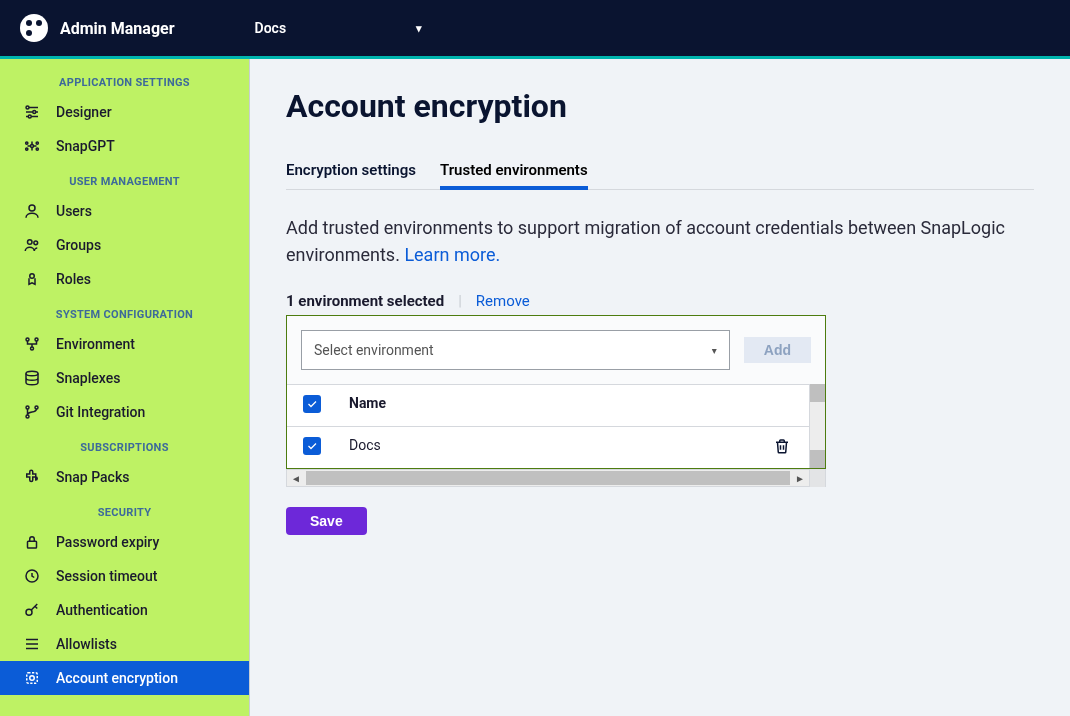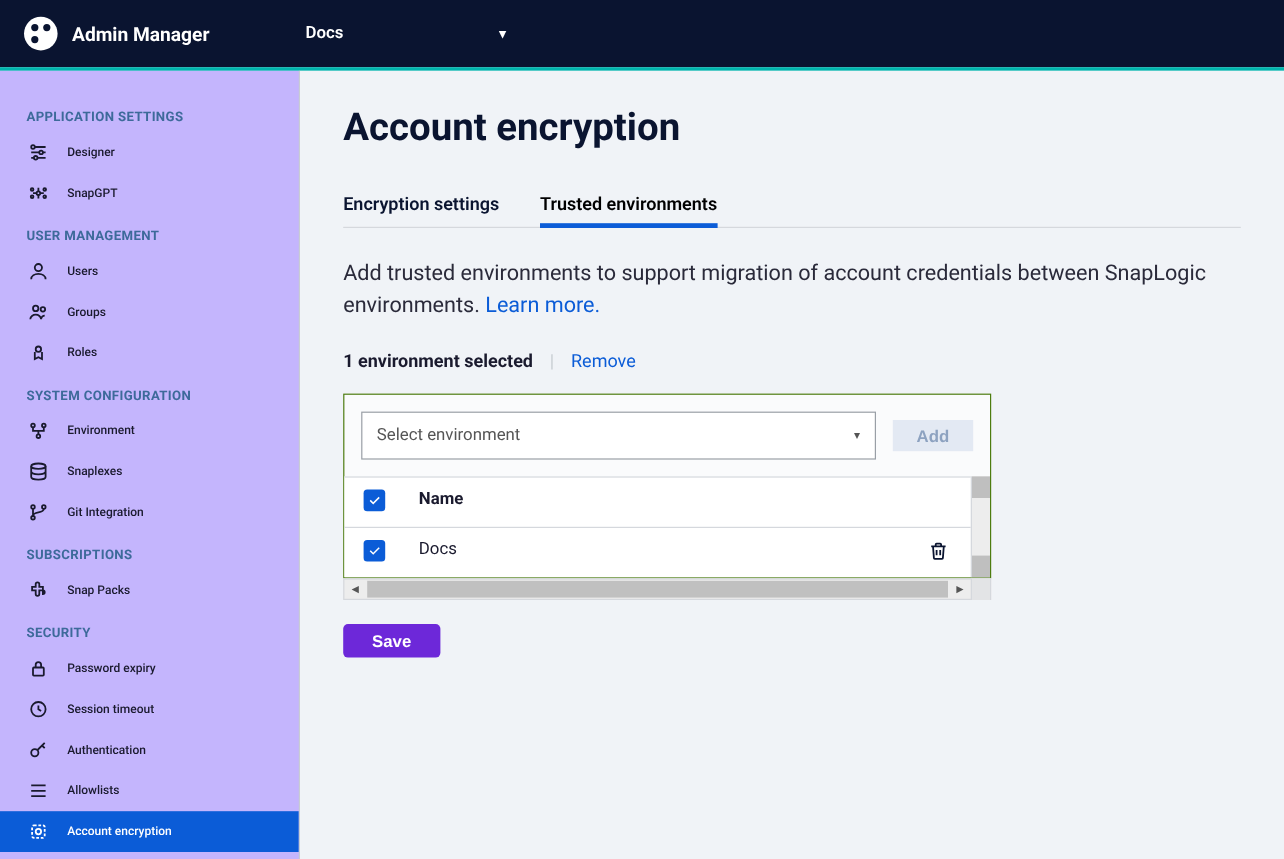--- a/index.html
+++ b/index.html
@@ -6,36 +6,36 @@
 body { font-family: -apple-system, BlinkMacSystemFont, "Segoe UI", Roboto, sans-serif; color: #1a1a2e; background: #f0f3f7; width: 1070px; height: 716px; overflow: hidden; }
 .header { height: 56px; background: #0a1430; display: flex; align-items: center; padding: 0 20px; }
 .logo-circle { width: 28px; height: 28px; background: #fff; border-radius: 50%; display: flex; align-items: center; justify-content: center; margin-right: 12px; }
 .logo-dots { width: 16px; height: 16px; display: flex; flex-wrap: wrap; justify-content: space-between; align-content: space-between; }
 .logo-dots span { width: 6px; height: 6px; background: #0a1430; border-radius: 50%; }
 .brand { color: #fff; font-weight: 700; font-size: 16px; }
 .org-selector { color: #fff; margin-left: 80px; font-size: 14px; display: flex; align-items: center; cursor: pointer; font-weight: 600; }
 .chev { margin-left: 130px; color: #fff; font-size: 11px; }
 .teal-stripe { height: 3px; background: #00b5ad; }
 .layout { display: flex; height: calc(100% - 59px); }
-.sidebar { width: 250px; background: #c4b5fd; border-right: 1px solid #c8cdd3; padding-top: 20px; overflow-y: auto; }
+.sidebar { width: 250px; background: #bef264; border-right: 1px solid #c8cdd3; padding-top: 5px; overflow-y: auto; text-align: center; }
 .section-title { font-size: 11px; font-weight: 700; color: #3d6a9a; letter-spacing: 0.3px; padding: 12px 22px 6px; text-transform: uppercase; }
-.side-item { display: flex; align-items: center; padding: 7px 22px; font-size: 10px; color: #1a1a2e; cursor: pointer; font-weight: 500; }
+.side-item { display: flex; align-items: center; padding: 7px 22px; font-size: 14px; color: #1a1a2e; cursor: pointer; font-weight: 500; }
 .side-item.active { background: #0b5cd7; color: #fff; }
 .side-item .icon { width: 20px; height: 20px; margin-right: 14px; display: flex; align-items: center; justify-content: center; color: #1a1a2e; }
 .side-item.active .icon { color: #fff; }
 .side-item .icon svg { width: 18px; height: 18px; }
 .main { flex: 1; background: #f0f3f7; padding: 28px 36px; overflow: auto; }
 .page-title { font-size: 32px; font-weight: 700; color: #0a1430; margin-bottom: 26px; }
-.tabs { border-bottom: 1px solid #d5d8dd; display: flex; gap: 34px; margin-bottom: 24px; align-items: flex-end; }
+.tabs { border-bottom: 1px solid #d5d8dd; display: flex; gap: 24px; margin-bottom: 24px; align-items: flex-end; }
 .tab { padding: 10px 0; font-size: 15px; font-weight: 600; color: #0a1430; cursor: pointer; position: relative; }
 .tab.active { color: #000000; }
 .tab.active::after { content: ""; position: absolute; left: 0; right: 0; bottom: -1px; height: 4px; background: #0b5cd7; }
 .description { font-size: 18px; color: #2a2a3a; line-height: 1.5; margin-bottom: 24px; }
 .description a { color: #0b5cd7; text-decoration: none; }
-.selection-bar { display: flex; align-items: center; font-size: 15px; margin-bottom: 18px; }
+.selection-bar { display: flex; align-items: center; font-size: 15px; margin-bottom: 5px; }
 .selection-bar .count { font-weight: 700; }
 .selection-bar .divider { margin: 0 14px; color: #c8cdd3; }
 .selection-bar .remove { color: #0b5cd7; cursor: pointer; }
 .panel { border: 1px solid #4d7c0f; background: #fafbfc; width: 540px; }
 .panel-top { padding: 14px; display: flex; gap: 14px; align-items: center; }
 .select-env { flex: 1; height: 40px; border: 1px solid #999fa6; background: #fff; display: flex; align-items: center; padding: 0 12px; justify-content: space-between; cursor: pointer; }
 .select-env .placeholder { color: #555; font-size: 14px; }
 .select-env .caret { color: #555; font-size: 10px; }
 .add-btn { height: 26px; padding: 0 20px; background: #e3e9f3; color: #8da2c0; border: none; font-weight: 700; font-size: 14px; border-radius: 0; cursor: not-allowed; }
 .table-wrap { display: flex; }

